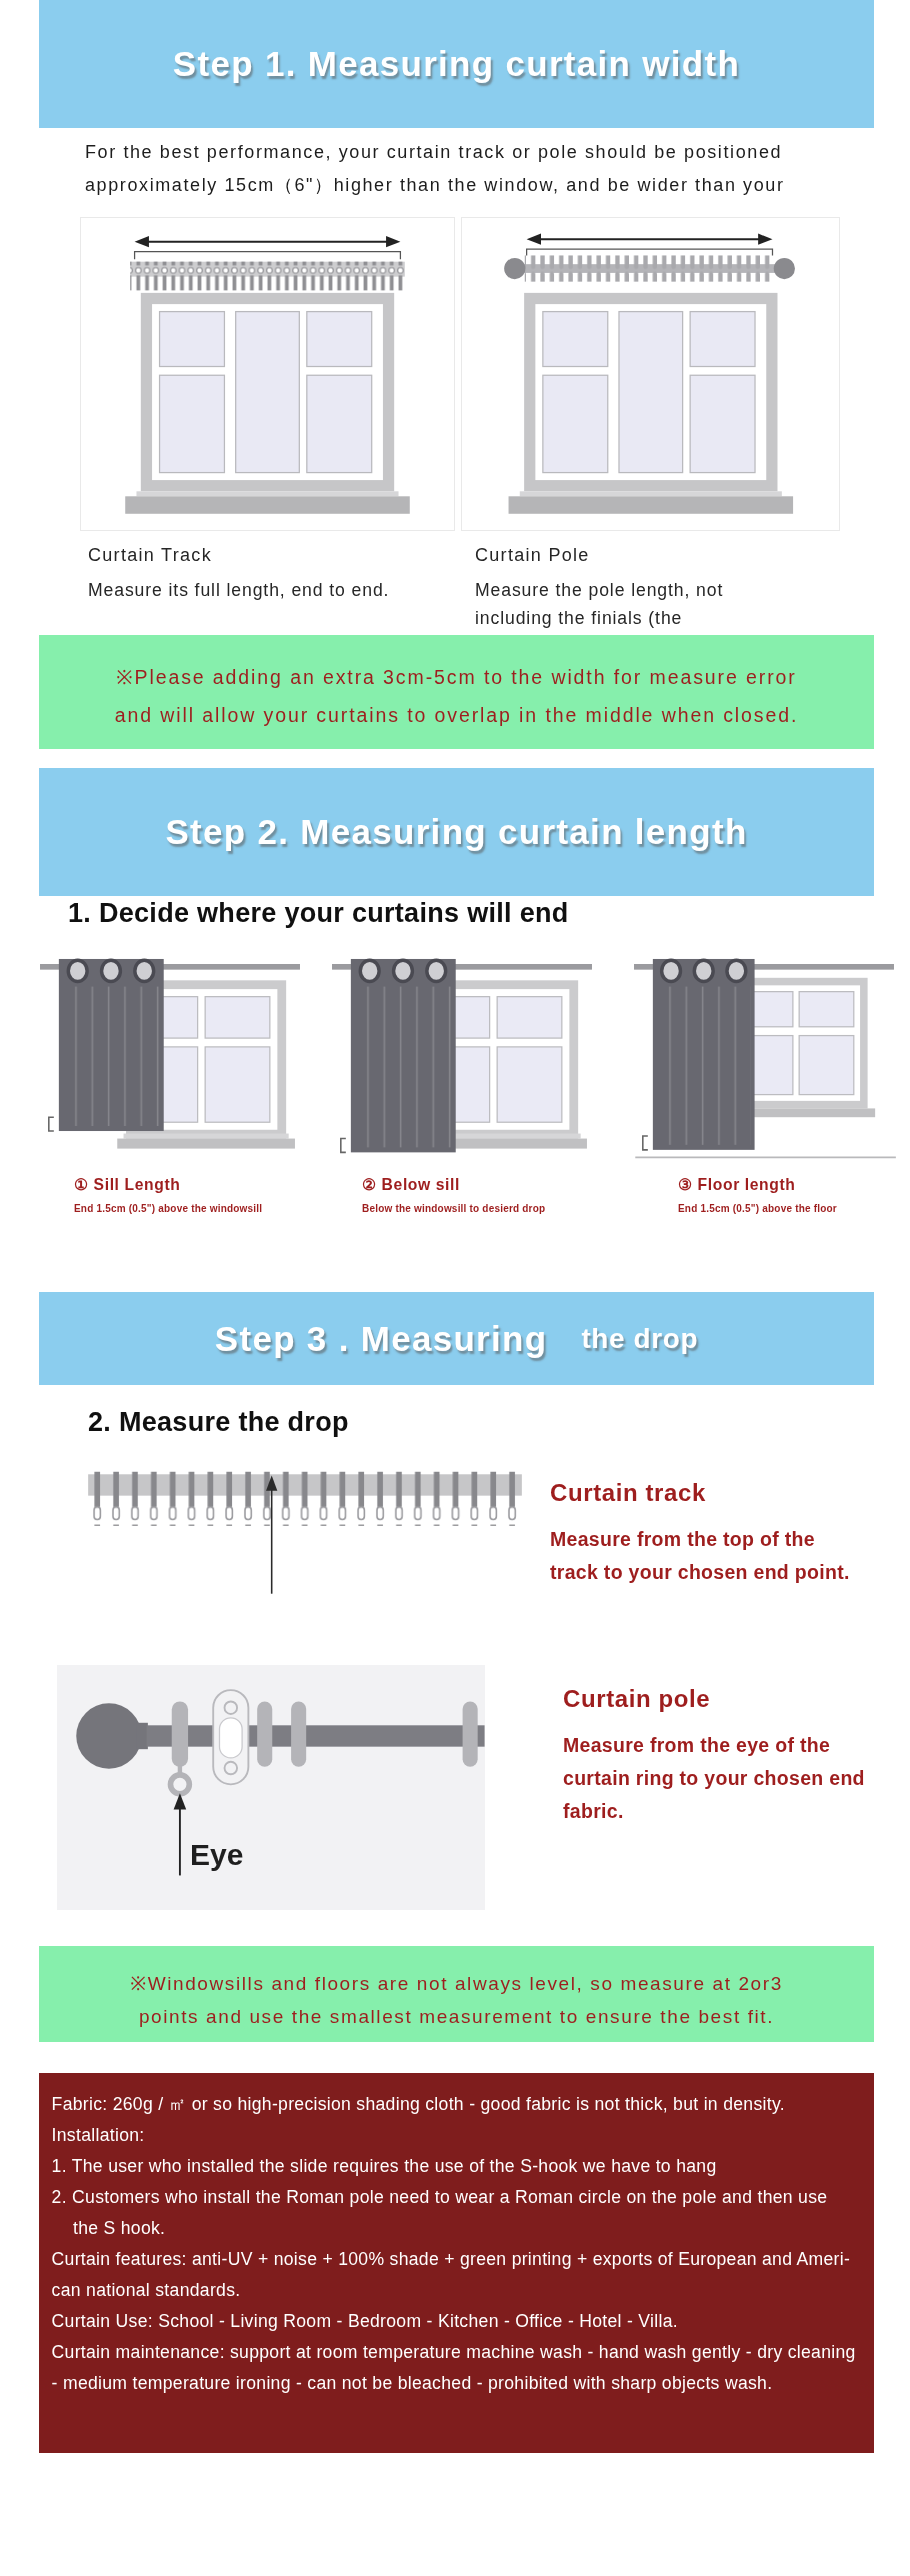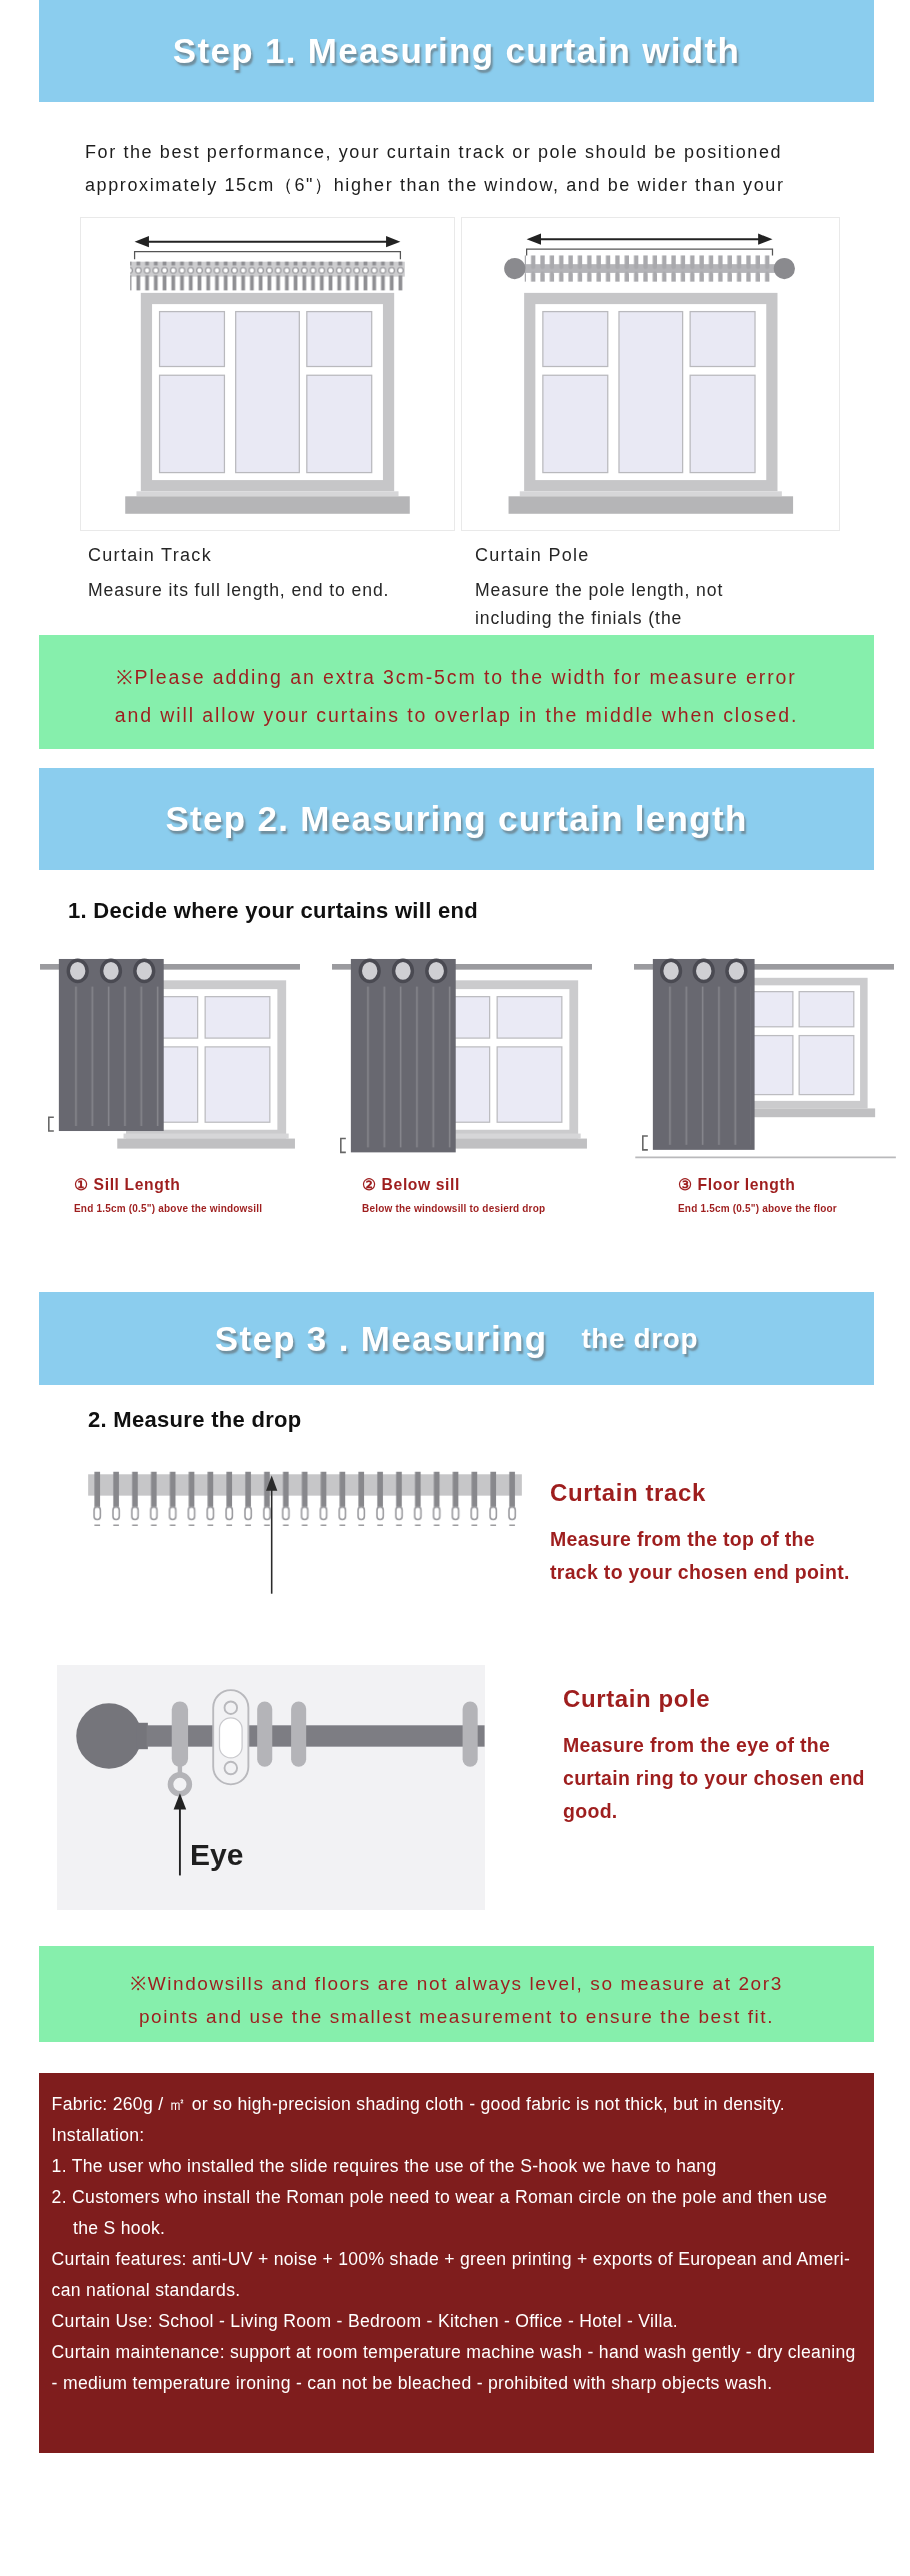--- a/index.html
+++ b/index.html
@@ -3,21 +3,21 @@
 <meta charset="utf-8">
 <style>
   html,body{margin:0;padding:0;background:#ffffff;}
   *{box-sizing:border-box;}
   .page{
     position:relative;width:910px;height:2576px;background:#ffffff;
     font-family:"Liberation Sans",sans-serif;overflow:hidden;
   }
   
   .banner{
-    position:absolute;left:39px;width:835px;height:102px;background:#8BCDEE;
+    position:absolute;left:39px;width:835px;height:128px;background:#8BCDEE;
     color:#ffffff;font-weight:bold;font-size:35px;letter-spacing:1.3px;
     display:flex;align-items:center;justify-content:center;
     text-shadow:1.9px 2.5px 1.9px rgba(90,90,90,.55);white-space:nowrap;
   }
   #banner1{top:0;}
   #banner2{top:768px;}
   #banner3{top:1292px;height:93px;}
   .banner .sub{font-size:28px;margin-left:34px;letter-spacing:0.6px;}
   
   .intro{
@@ -36,21 +36,21 @@
   .caption .cap-title{font-size:18px;letter-spacing:1.3px;margin-bottom:10px;}
   .caption .cap-sub{font-size:17.6px;letter-spacing:0.9px;line-height:28px;}
   
   .note{
     position:absolute;left:39px;width:835px;background:#86efac;color:#9E1E1E;
     text-align:center;white-space:nowrap;
   }
   #note1{top:635px;height:114px;font-size:19.5px;letter-spacing:1.9px;line-height:38px;padding-top:22.6px;}
   #note2{top:1946px;height:96px;font-size:19px;letter-spacing:1.6px;line-height:33px;padding-top:21.4px;}
   
-  .heading{position:absolute;font-weight:bold;color:#101010;font-size:22px;letter-spacing:0.3px;white-space:nowrap;}
+  .heading{position:absolute;font-weight:bold;color:#101010;font-size:27px;letter-spacing:0.3px;white-space:nowrap;}
   #heading-step2{left:68px;top:898px;}
   #heading-step3{left:88px;top:1407px;}
   
   .curtain-fig{position:absolute;top:950px;width:270px;height:217px;}
   #curtain-fig-1{left:35px;}
   #curtain-fig-2{left:327px;}
   #curtain-fig-3{left:629px;}
   .curtain-fig svg{display:block;width:100%;height:100%;}
   .option-caption{position:absolute;top:1175px;color:#9E1E1E;white-space:nowrap;}
   #option-caption-1{left:74px;}
@@ -324,21 +324,21 @@
         <line x1="195" y1="335" x2="195" y2="218" stroke="#222" stroke-width="3"></line>
         <polygon points="195,204 185,230 205,230" fill="#222"></polygon>
       </g>
     </svg>
   </div>
   <div id="eye-label">Eye</div>
   <div class="red-block" id="pole-text">
     <div class="rb-title">Curtain pole</div>
     <div class="rb-line">Measure from the eye of the</div>
     <div class="rb-line">curtain ring to your chosen end</div>
-    <div class="rb-line">good.</div>
+    <div class="rb-line">fabric.</div>
   </div>
 
   <div class="note" id="note2">
     <div>※Windowsills and floors are not always level, so measure at 2or3</div>
     <div>points and use the smallest measurement to ensure the best fit.</div>
   </div>
 
   <div id="footer">
     <div class="footer-line">Fabric: 260g / ㎡ or so high-precision shading cloth - good fabric is not thick, but in density.</div>
     <div class="footer-line">Installation:</div>

